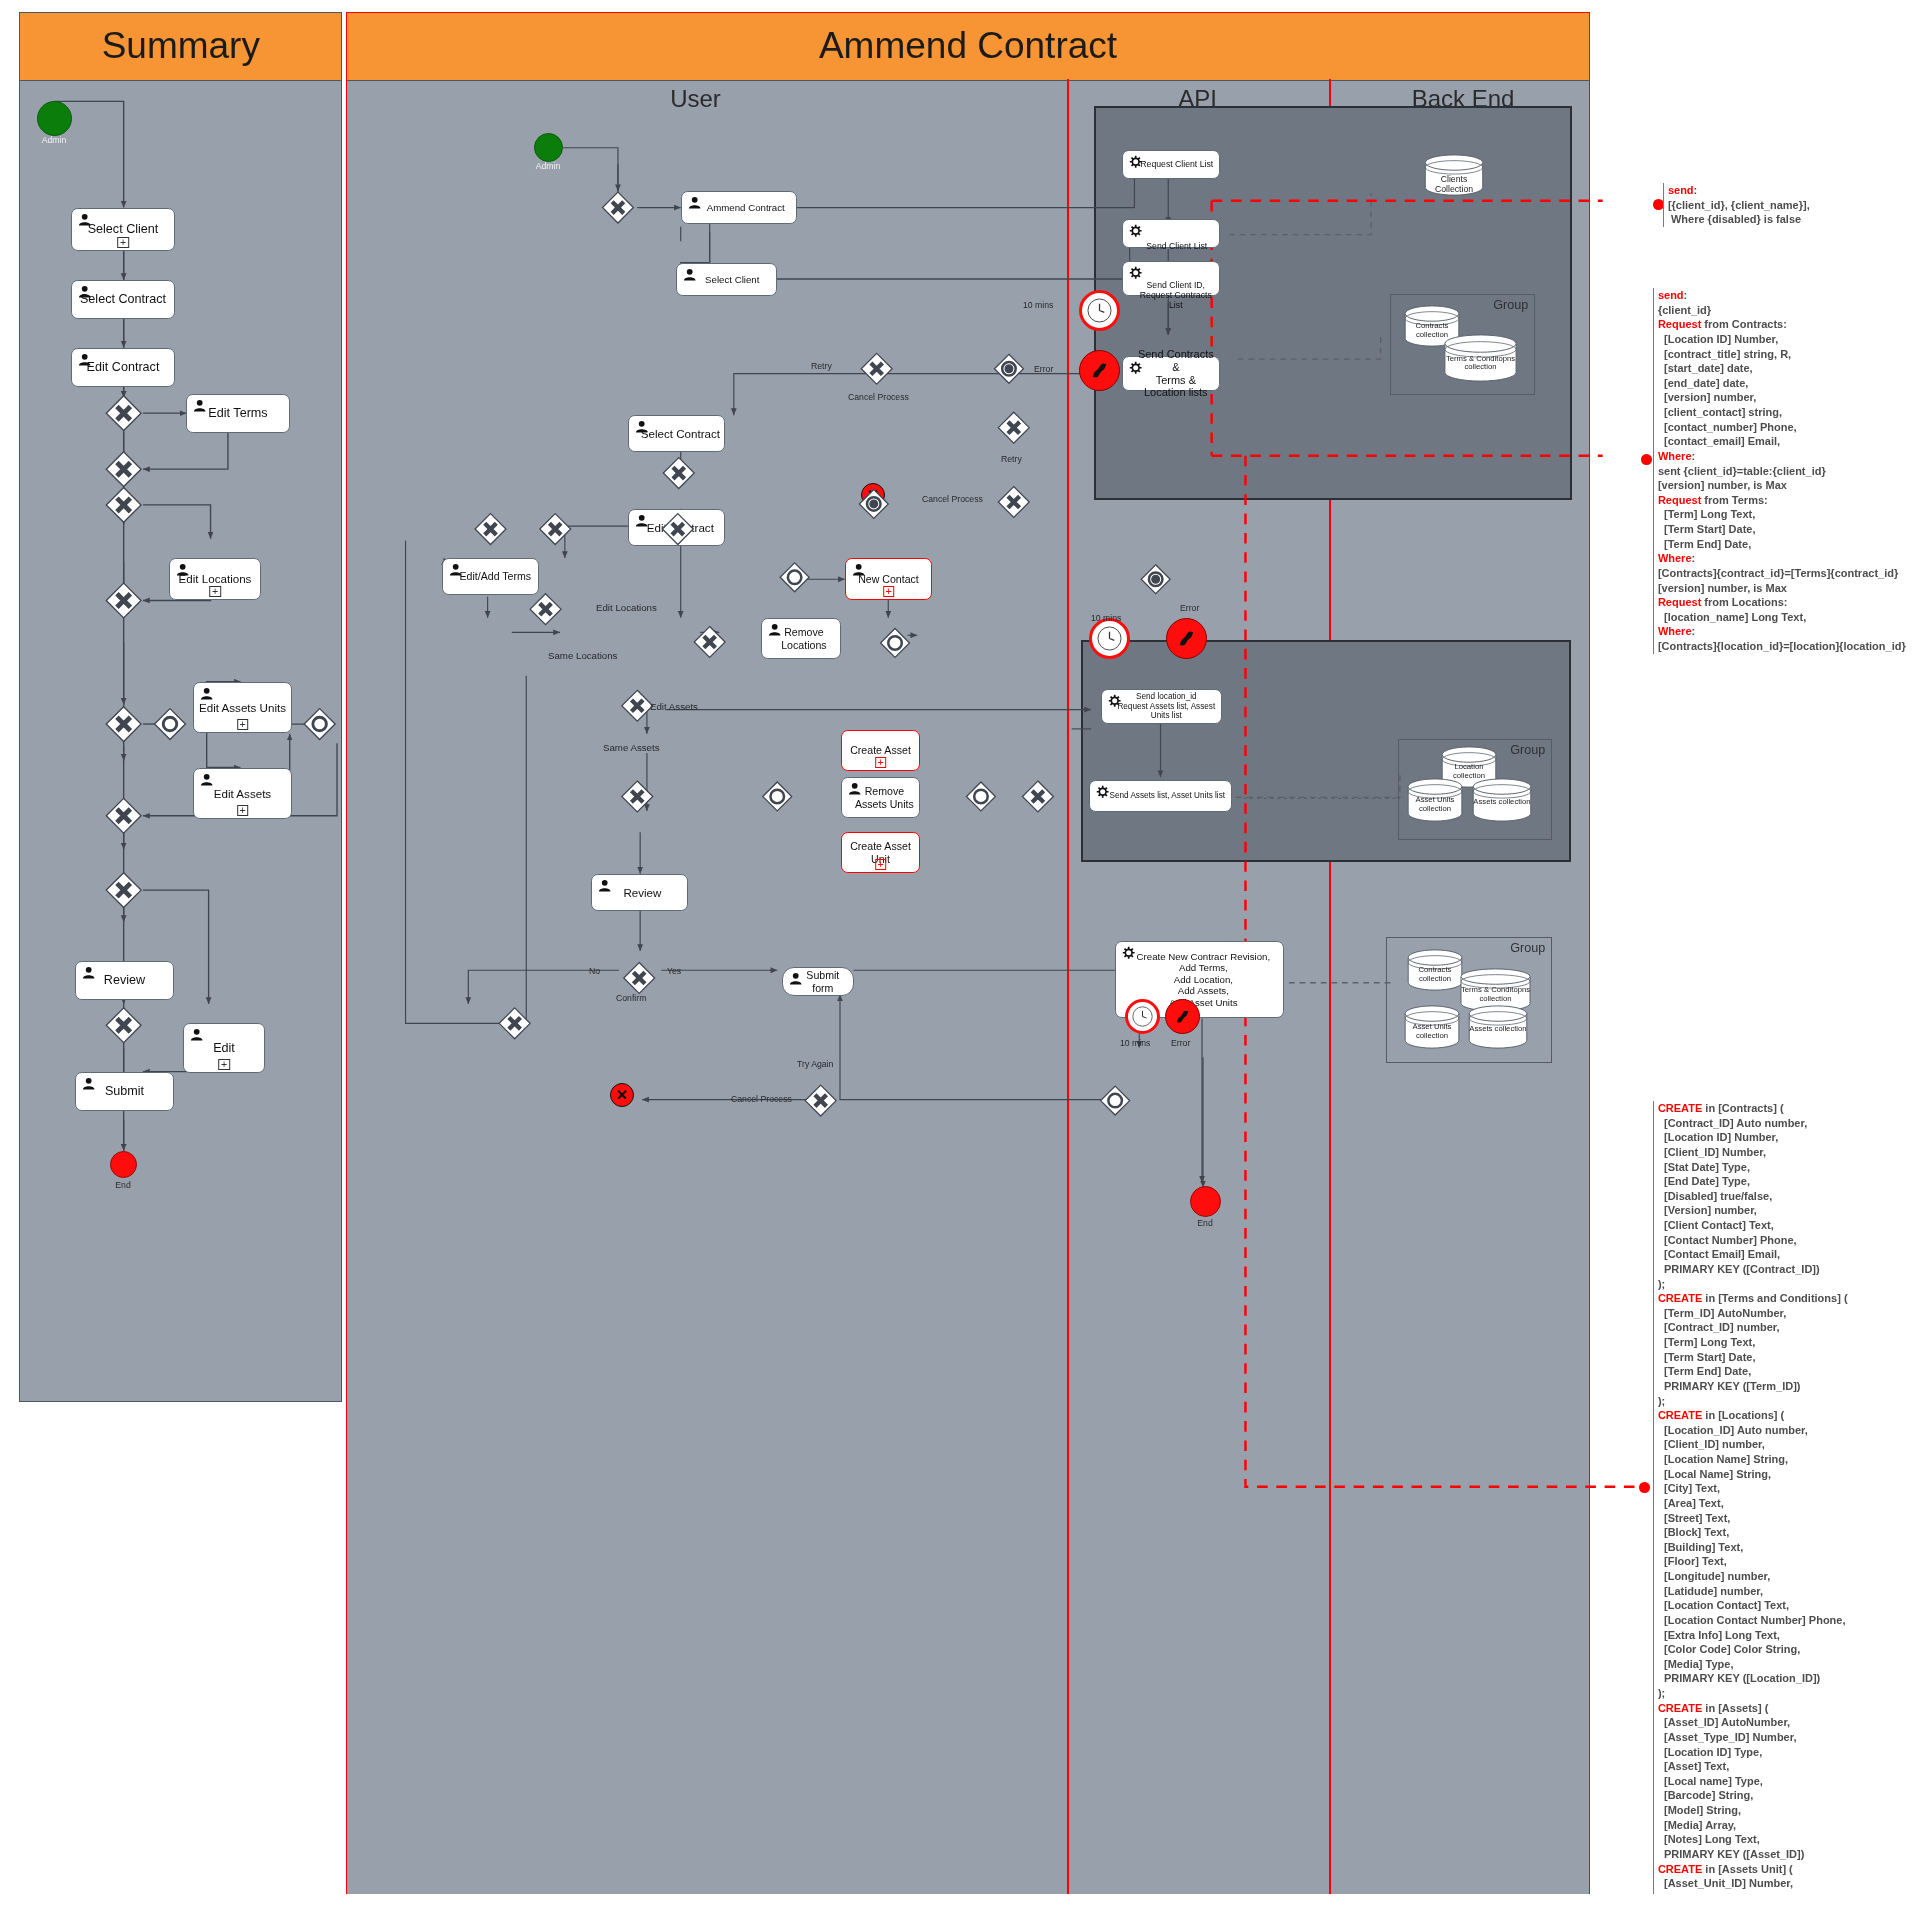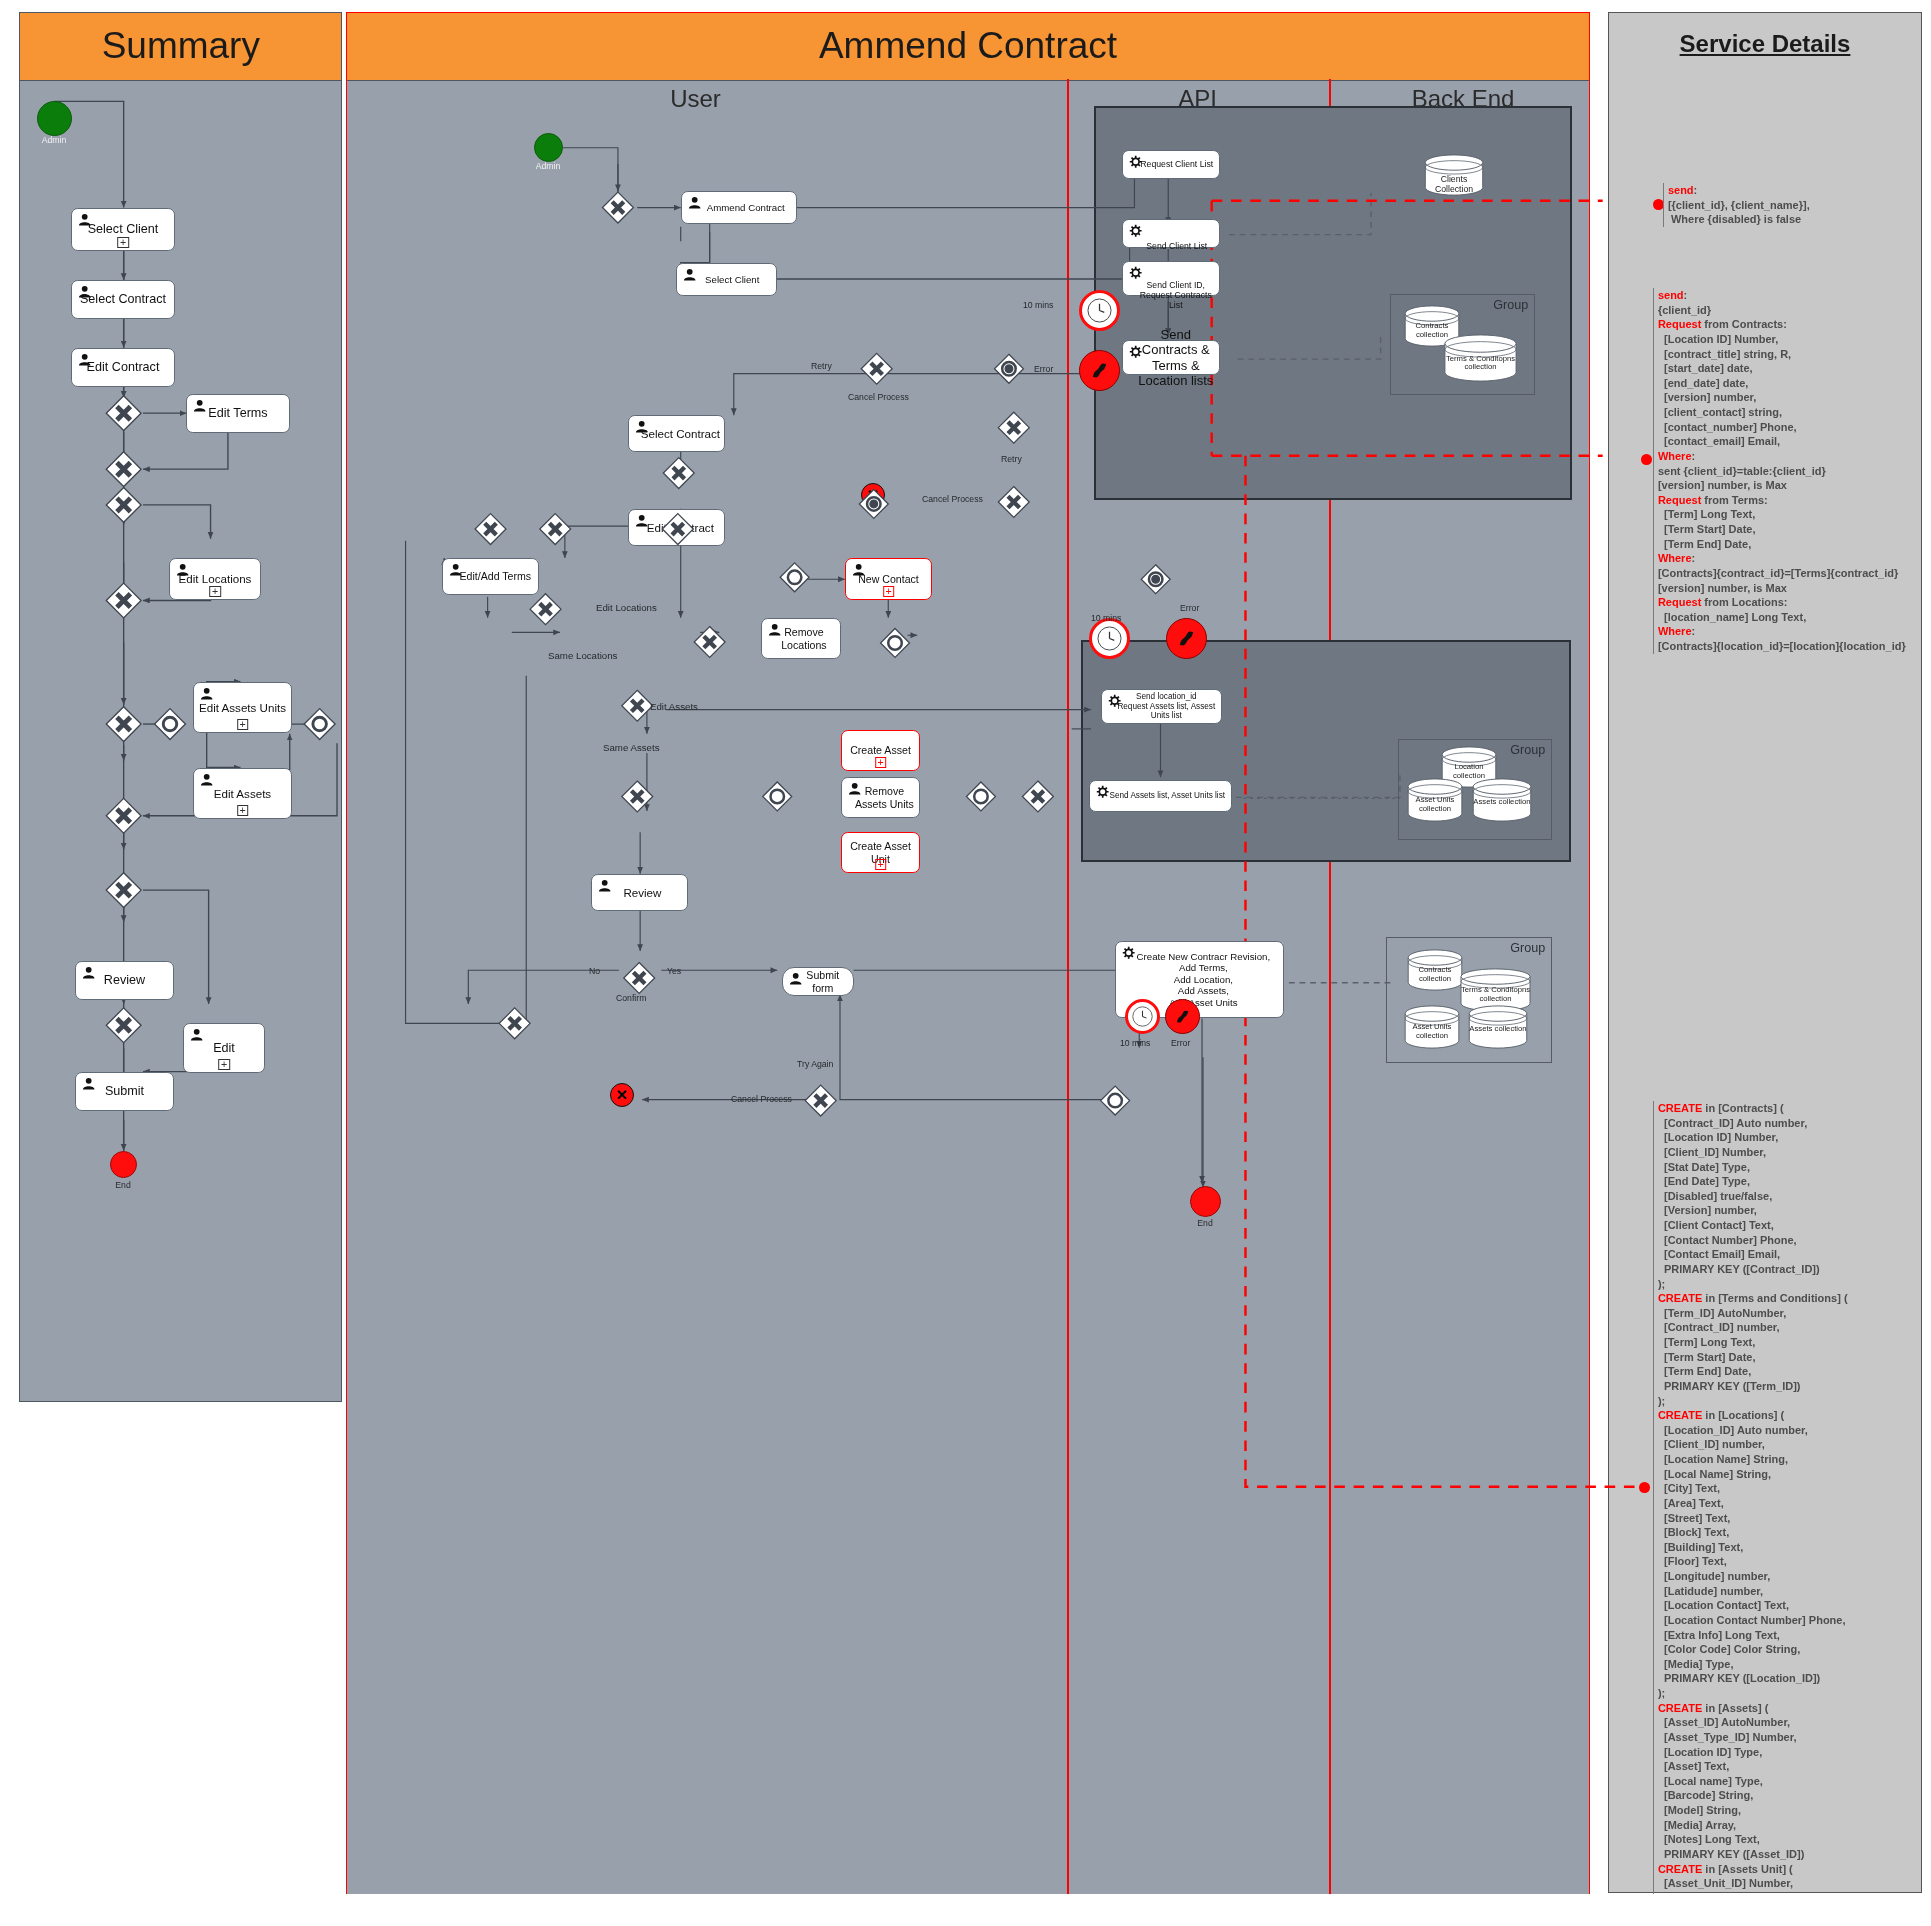--- a/index.html
+++ b/index.html
@@ -75,23 +75,20 @@
   <div class="vline" style="left:1067px;top:79px;height:1825px;"></div>
   <div class="vline" style="left:1329px;top:79px;height:1825px;"></div>
 
   <div class="lane-title" style="left:599px;top:85px;width:193px;">User</div>
   <div class="lane-title" style="left:1101px;top:85px;width:193px;">API</div>
   <div class="lane-title" style="left:1357px;top:85px;width:212px;">Back End</div>
 
   <div class="subpool" style="left:1094px;top:106px;width:478px;height:394px;"></div>
   <div class="subpool" style="left:1081px;top:640px;width:490px;height:222px;"></div>
 
-  <div id="sd" style="left:1608px;top:11.6px;width:314px;height:1881px;">
-    <h1>Service Details</h1>
-  </div>
 
   <svg class="ov" width="1931" height="1926" viewBox="0 0 2000 1995">
     <defs>
       <marker id="ah" markerWidth="8" markerHeight="8" refX="7" refY="3" orient="auto" markerUnits="userSpaceOnUse">
         <path d="M0,0 L7,3 L0,6 z" fill="#3f4650"></path>
       </marker>
       <marker id="ahd" markerWidth="8" markerHeight="8" refX="7" refY="3" orient="auto" markerUnits="userSpaceOnUse">
         <path d="M0,0 L7,3 L0,6 z" fill="#3f4650"></path>
       </marker>
     </defs>
@@ -456,21 +453,21 @@
 
   <div class="task" style="left:1122px;top:261px;width:98px;height:35px;font-size:8.7px;">
     <svg class="ticon" viewBox="0 0 16 16">
       <circle cx="8" cy="8" r="4" fill="none" stroke="#111" stroke-width="2"></circle>
       <path d="M8,1 L8,4 M8,12 L8,15 M1,8 L4,8 M12,8 L15,8 M3,3 L5,5 M11,11 L13,13 M13,3 L11,5 M5,11 L3,13" stroke="#111" stroke-width="2"></path>
     </svg>
     <span class="lbl" style="padding-left:13.5px;white-space:pre-line;margin-top:33px;">Send Client ID,
 Request Contracts List</span>
   </div>
 
-  <div class="task" style="left:1122px;top:340px;width:98px;height:35px;font-size:13px;">
+  <div class="task" style="left:1122px;top:356px;width:98px;height:35px;font-size:11px;">
     <svg class="ticon" viewBox="0 0 16 16">
       <circle cx="8" cy="8" r="4" fill="none" stroke="#111" stroke-width="2"></circle>
       <path d="M8,1 L8,4 M8,12 L8,15 M1,8 L4,8 M12,8 L15,8 M3,3 L5,5 M11,11 L13,13 M13,3 L11,5 M5,11 L3,13" stroke="#111" stroke-width="2"></path>
     </svg>
     <span class="lbl" style="padding-left:13.5px;white-space:pre-line;">Send Contracts &amp;
 Terms &amp; Location lists</span>
   </div>
 
   <div class="task" style="left:1101px;top:689px;width:121px;height:35px;font-size:8.2px;">
     <svg class="ticon" viewBox="0 0 16 16">

